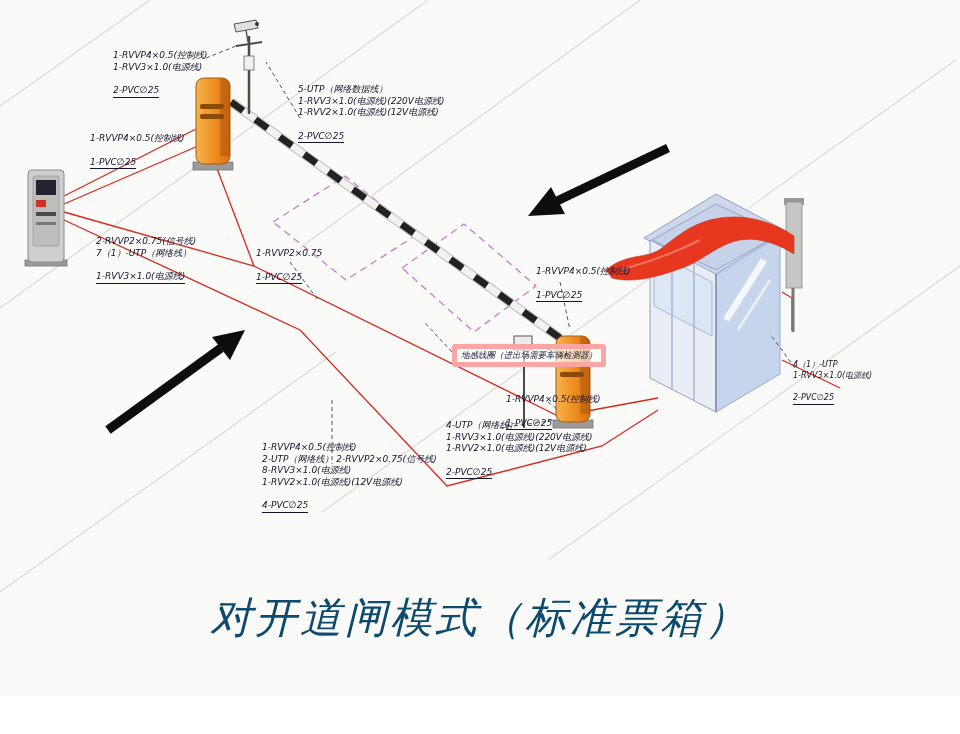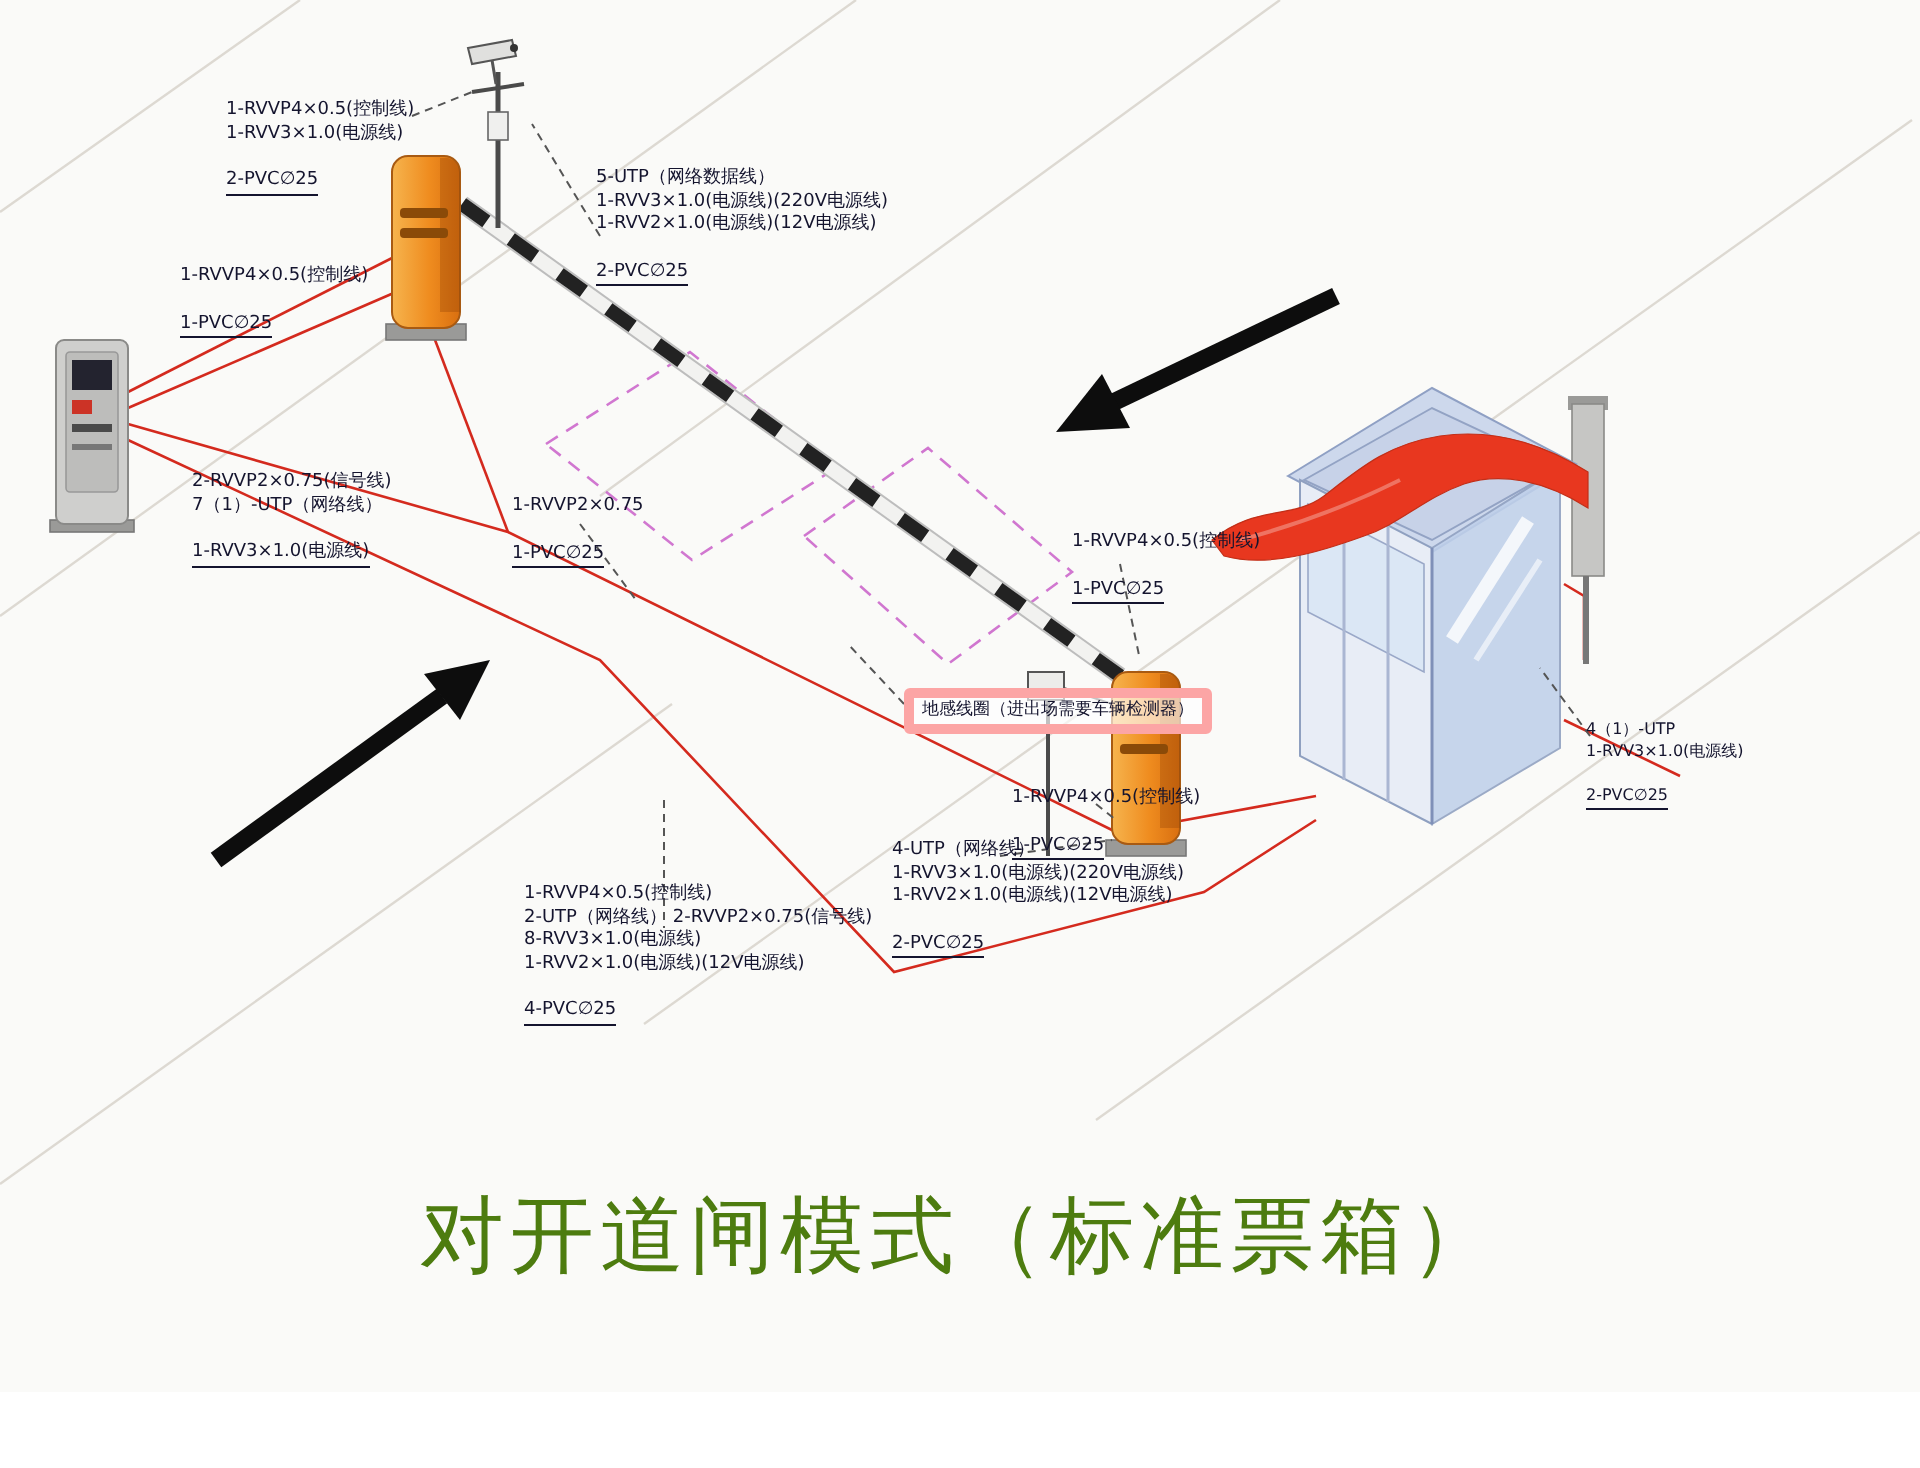--- a/index.html
+++ b/index.html
@@ -1,36 +1,36 @@
 <!DOCTYPE html>
 <html><head>
 <meta charset="utf-8">
 <style>
   html,body{margin:0;padding:0;background:#ffffff;}
   .canvas{
     position:relative;width:960px;height:696px;background:#fafaf8;
-    overflow:hidden;font-family:"DejaVu Sans",sans-serif;
+    overflow:hidden;font-family:"DejaVu Sans",sans-serif;font-style:italic;
   }
   .canvas svg{position:absolute;left:0;top:0;}
   .lbl{
     position:absolute;font-size:9px;line-height:11.5px;color:#14142e;
     white-space:nowrap;z-index:5;
   }
   .lbl div{white-space:nowrap;}
   .lbl .u{display:inline-block;border-bottom:1px solid #14142e;margin-top:12px;}
   .lbl.wide{white-space:normal;width:164px;font-size:8px;line-height:10.5px;}
   .lbl.wide div{white-space:normal;}
   .note{
     position:absolute;font-size:8.5px;line-height:11px;color:#14142e;
     border:5px solid #fca5a5;border-radius:3px;padding:1px 4px;
     background:rgba(255,255,255,.65);z-index:5;white-space:nowrap;
   }
   .title{
     position:absolute;left:0;right:0;top:590px;text-align:center;
-    font-size:42px;letter-spacing:3px;color:#4d7c0f;font-weight:500;z-index:6;
+    font-size:42px;letter-spacing:3px;color:#0c4a6e;font-weight:500;z-index:6;
   }
 </style>
 </head>
 <body>
 
 <div class="canvas">
 
   <svg width="960" height="734" viewBox="0 0 960 734">
     <defs>
       <linearGradient id="gradOrange" x1="0" y1="0" x2="1" y2="0">

